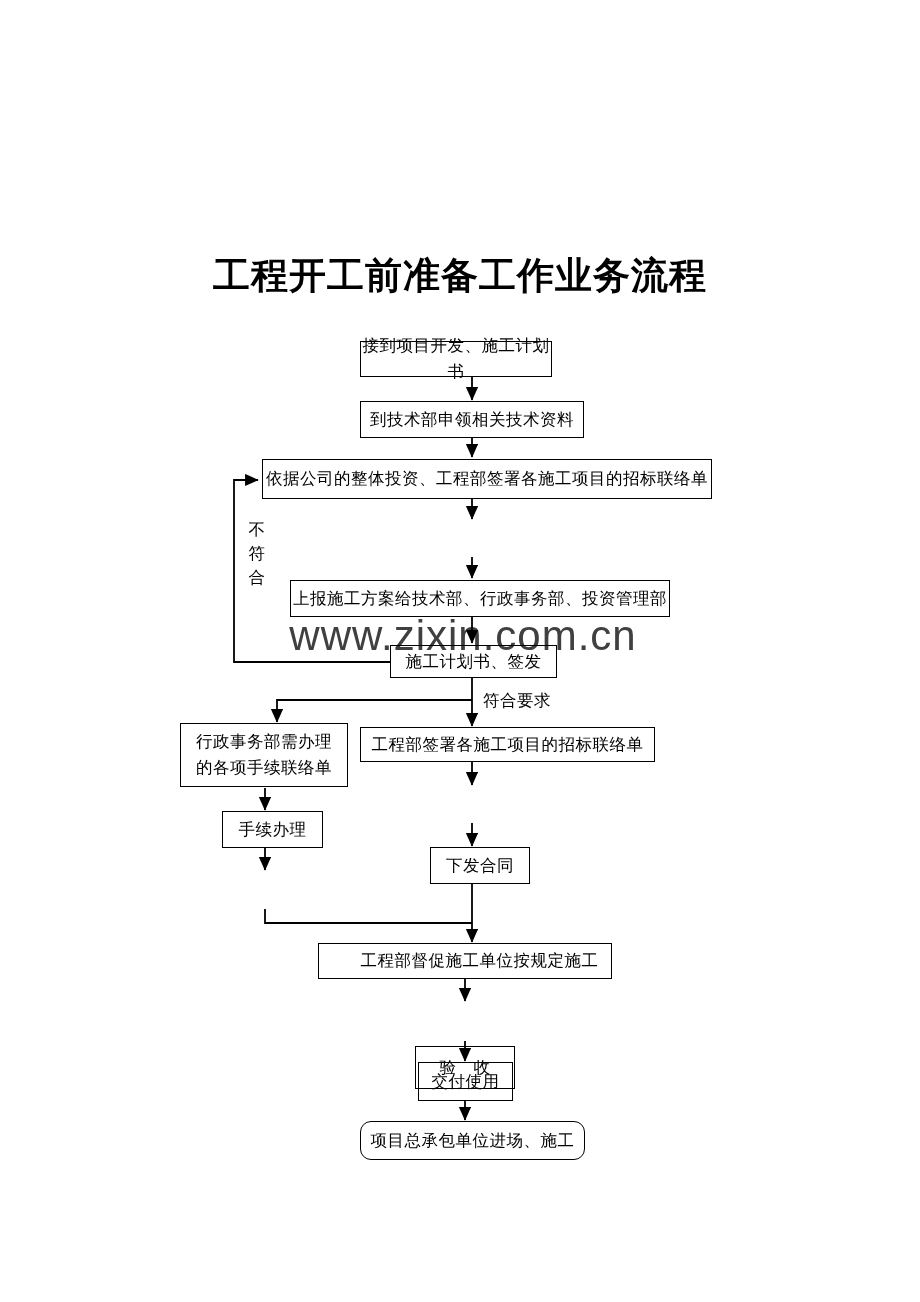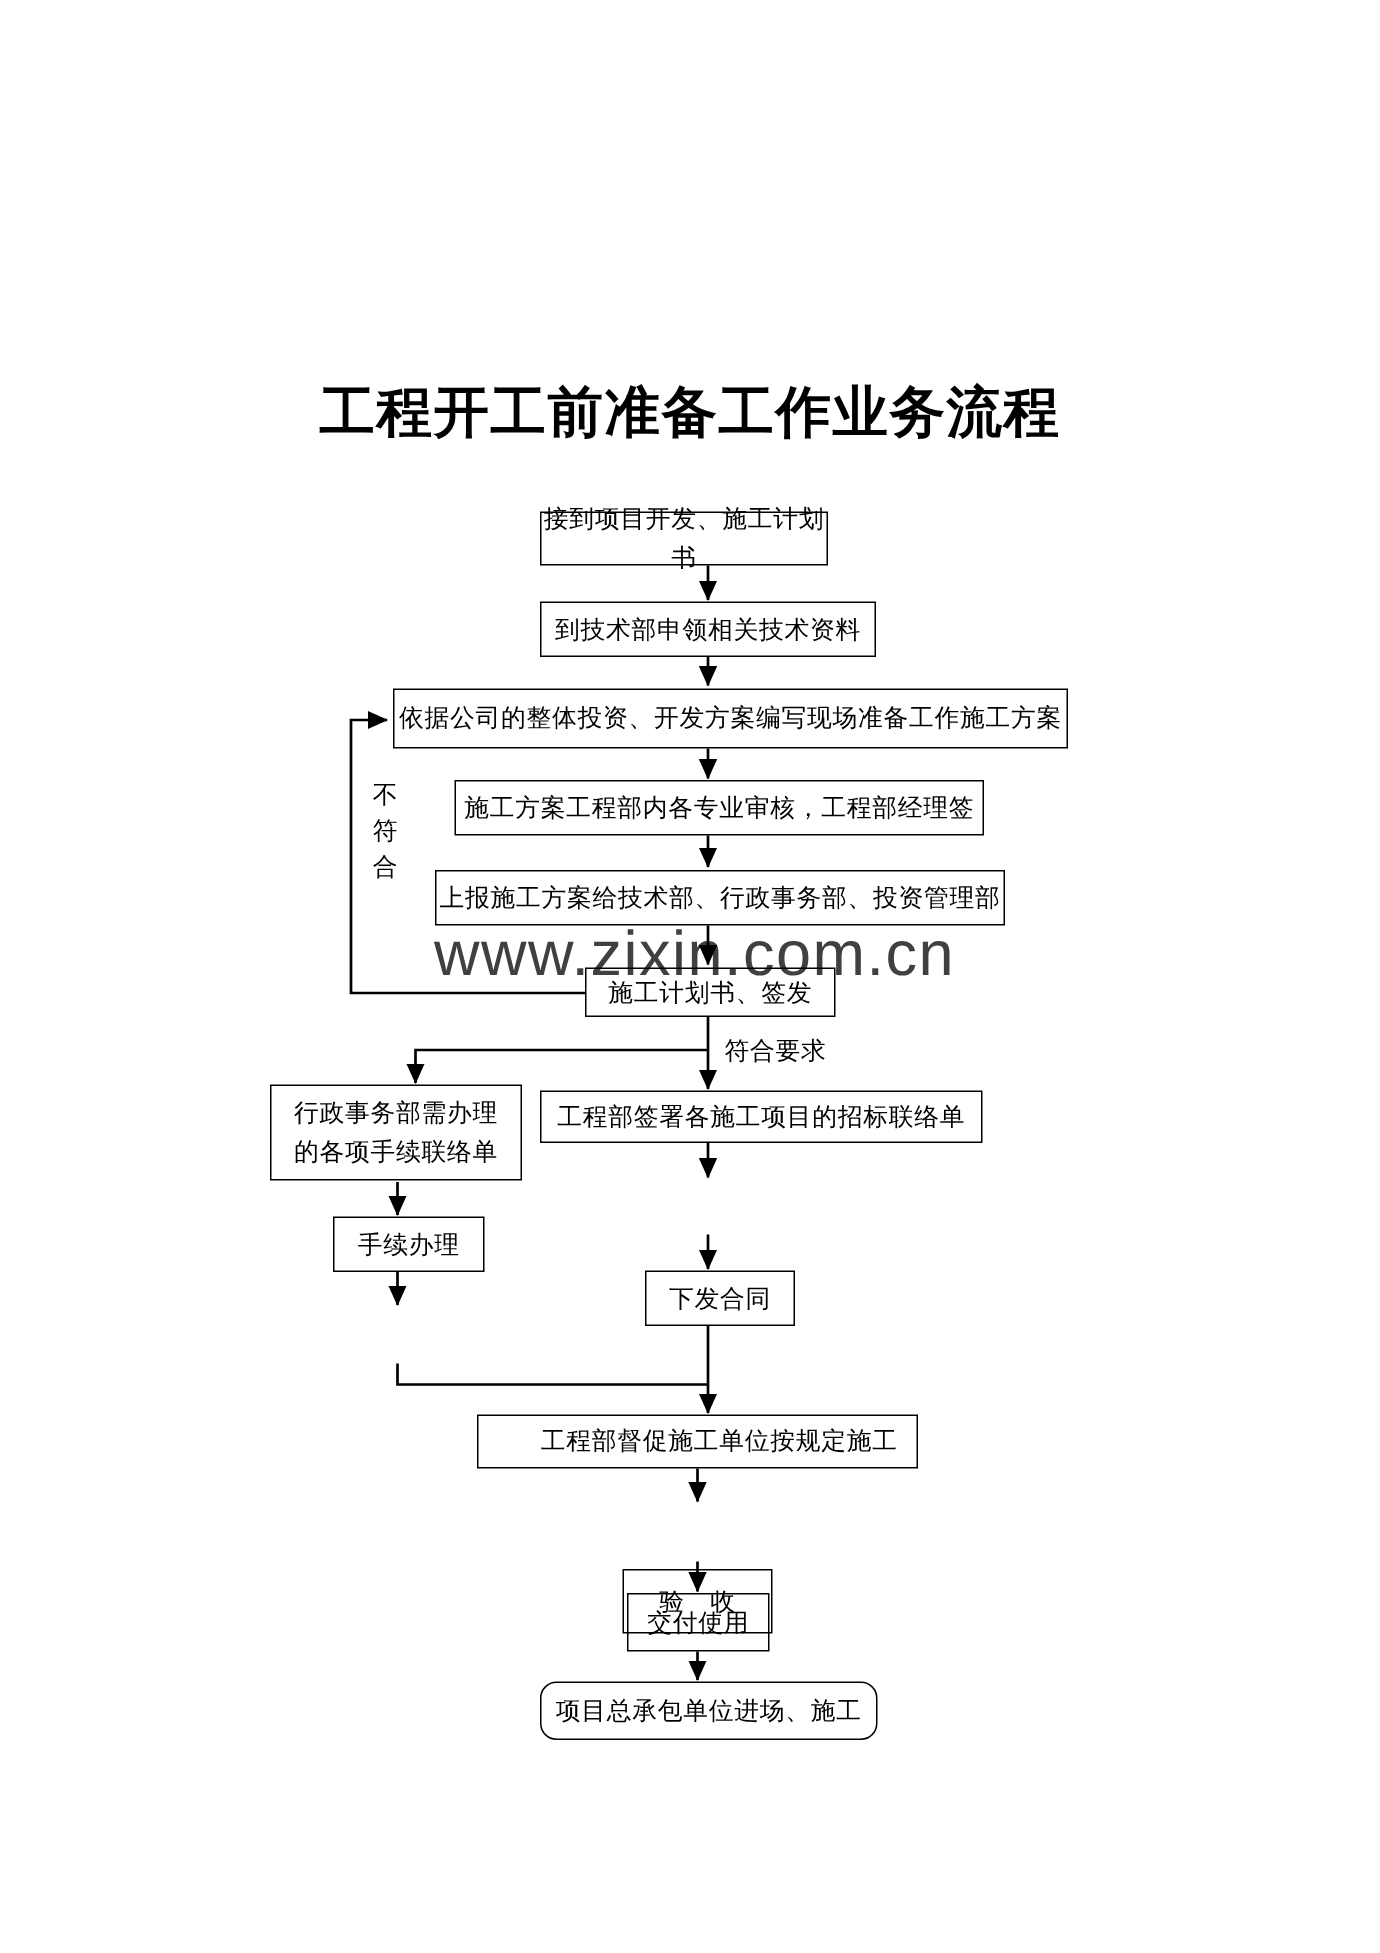--- a/index.html
+++ b/index.html
@@ -148,23 +148,22 @@
   <div class="edge-label vertical" style="left:247px; top:518px;">不
 符
 合</div>
 
   <div class="edge-label" style="left:483px; top:688px;">符合要求</div>
 
   <div class="node" style="left:360px; top:341px; width:192px; height:36px;">接到项目开发、施工计划书</div>
 
   <div class="node" style="left:360px; top:401px; width:224px; height:37px;">到技术部申领相关技术资料</div>
 
-  <div class="node" style="left:262px; top:459px; width:450px; height:40px;">依据公司的整体投资、开发方案编写现场准备工作施工方案</div>
+  <div class="node" style="left:262px; top:459px; width:450px; height:40px;">依据公司的整体投资、工程部签署各施工项目的招标联络单</div>
 
-  <div class="node" style="left:303px; top:520px; width:353px; height:37px;">施工方案工程部内各专业审核，工程部经理签</div>
 
   <div class="node" style="left:290px; top:580px; width:380px; height:37px;">上报施工方案给技术部、行政事务部、投资管理部</div>
 
   <div class="node" style="left:390px; top:645px; width:167px; height:33px;">施工计划书、签发</div>
 
   <div class="node" style="left:180px; top:723px; width:168px; height:64px;">行政事务部需办理
 的各项手续联络单</div>
 
   <div class="node" style="left:360px; top:727px; width:295px; height:35px;">工程部签署各施工项目的招标联络单</div>
 

